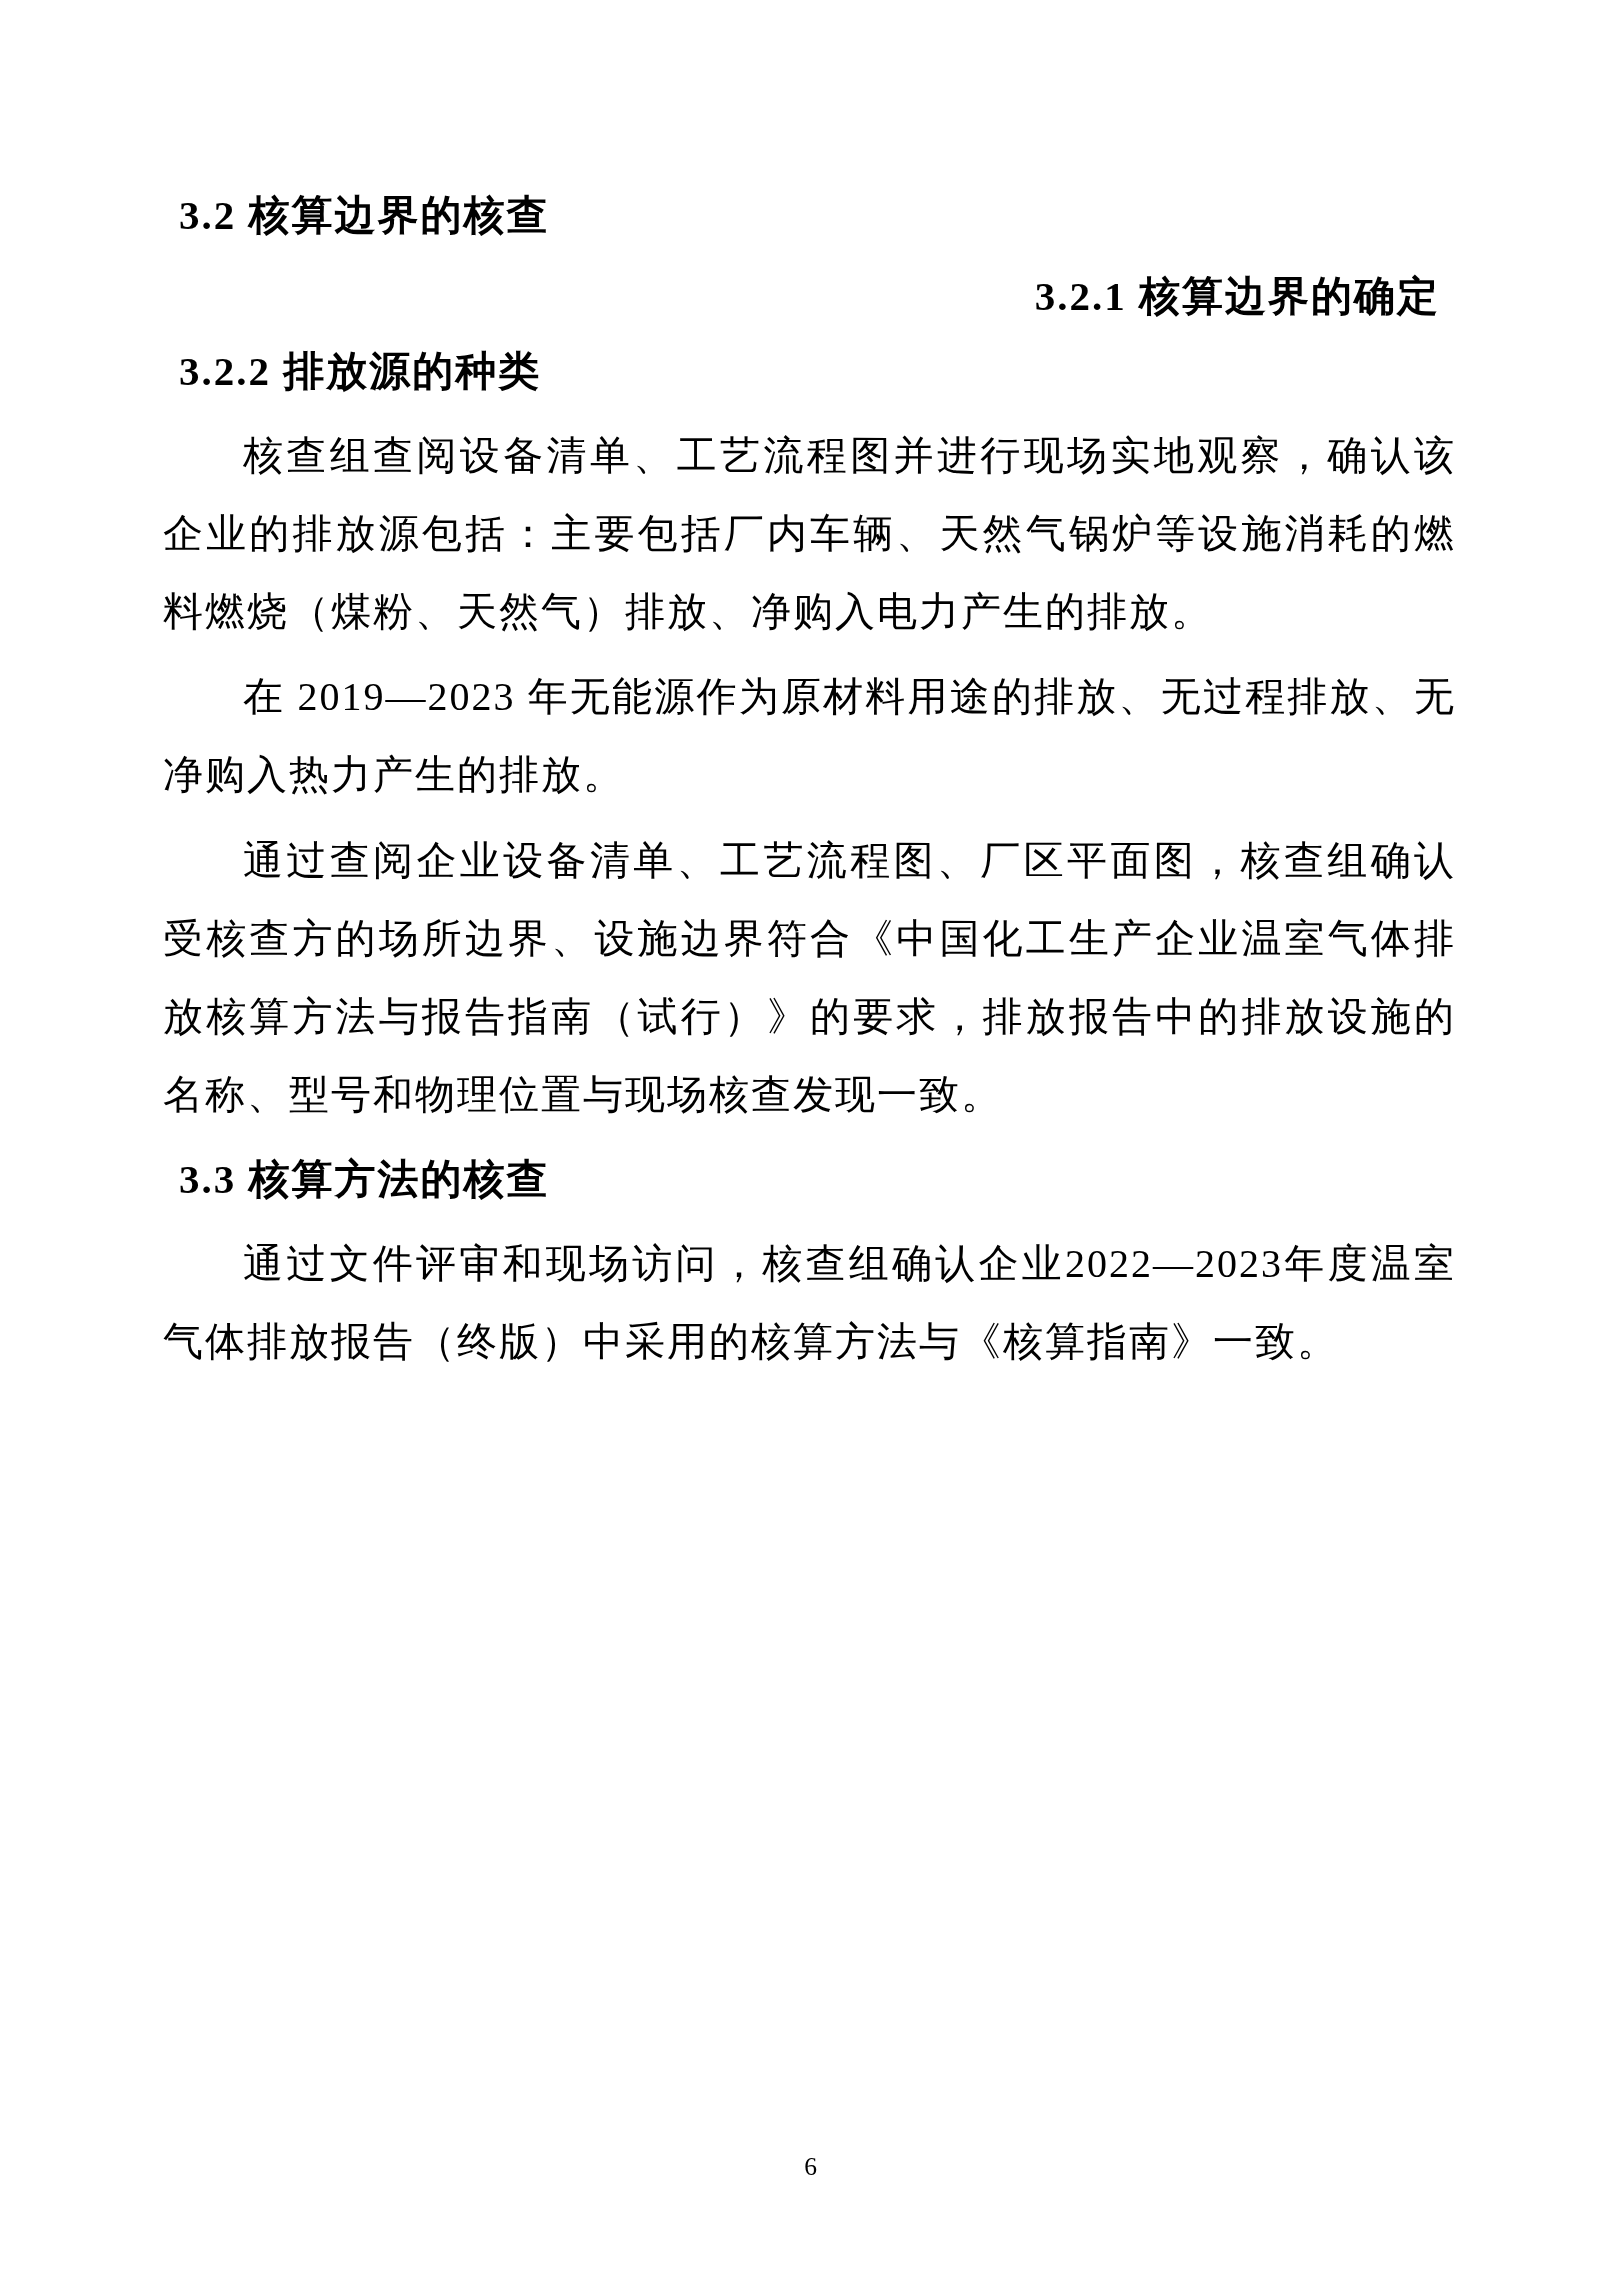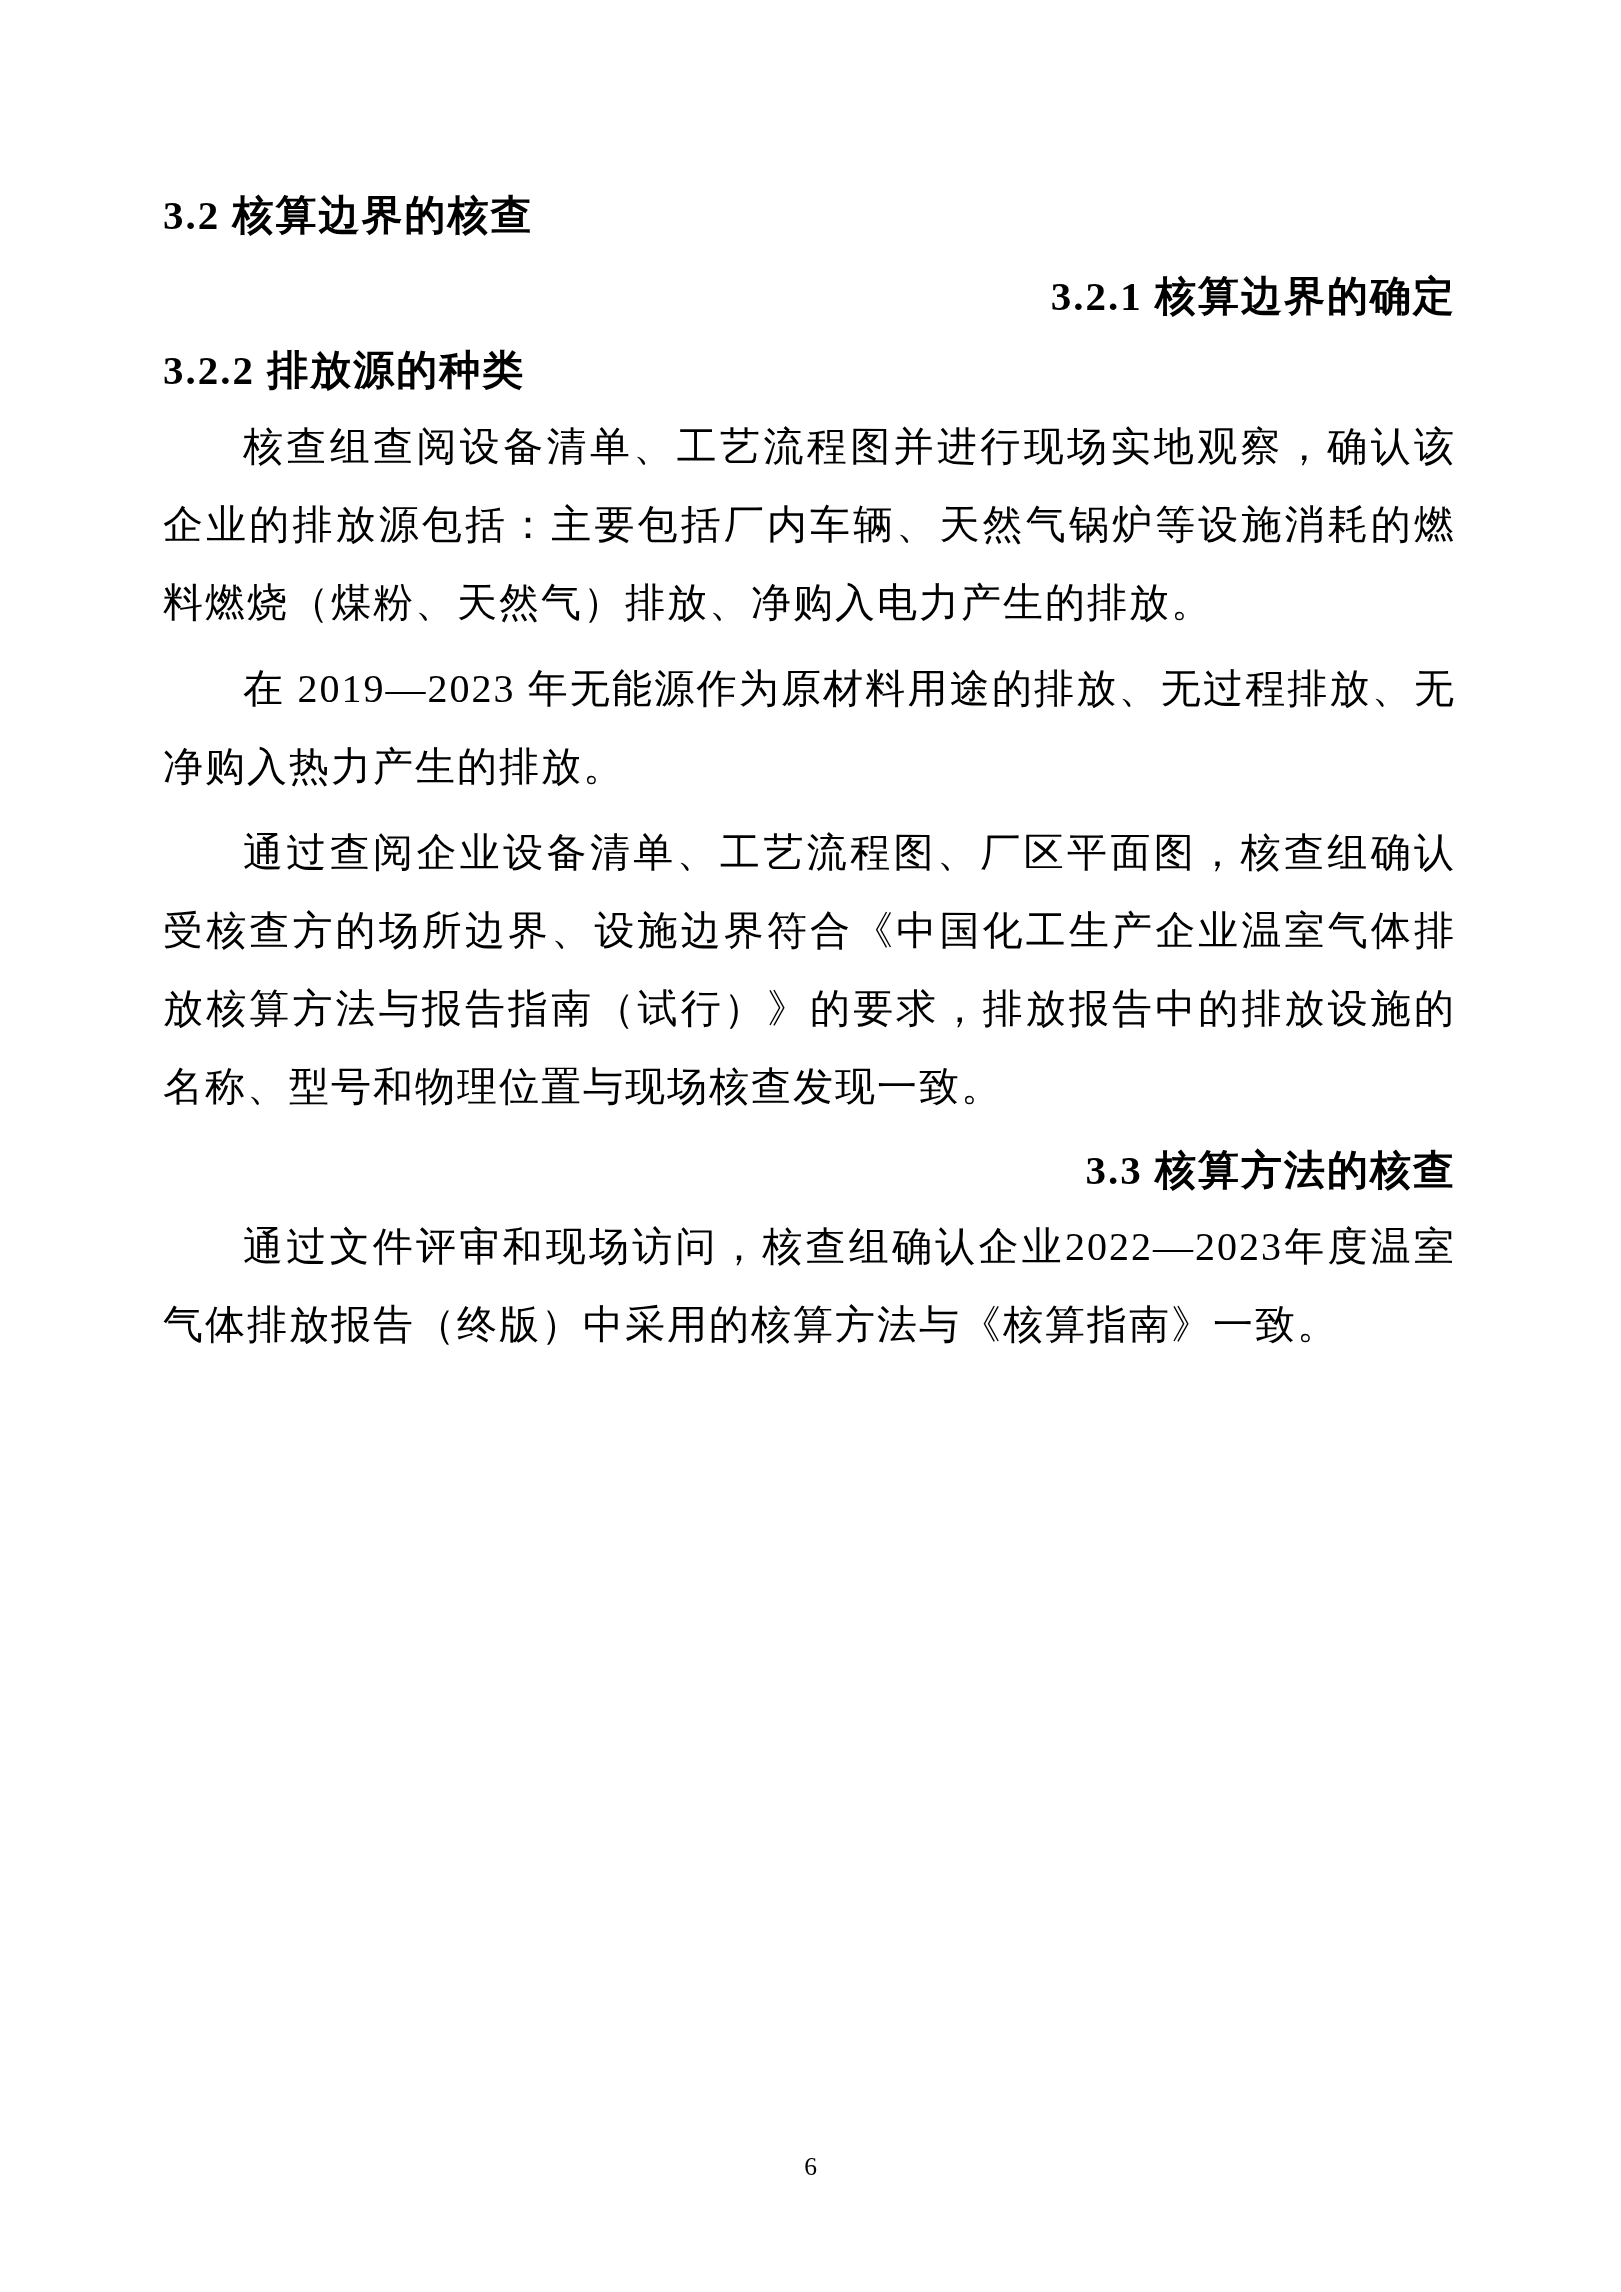--- a/index.html
+++ b/index.html
@@ -16,28 +16,28 @@
     box-sizing: border-box;
     padding: 186px 165px 0 163px;
     font-family: "Liberation Serif", "DejaVu Serif", serif;
     color: #000000;
     overflow: hidden;
   }
   .heading {
     font-size: 41px;
     font-weight: bold;
     line-height: 59px;
-    margin: 0;
+    margin: 16px;
     letter-spacing: 2px;
     white-space: nowrap;
   }
   .heading.h-32   { margin-top: 0; }
   .heading.h-321  { margin-top: 21.6px; text-align: right; }
   .heading.h-322  { margin-top: 15.7px; }
-  .heading.h-33   { margin-top: 15.7px; text-align: right; }
+  .heading.h-33   { margin-top: 15.7px; }
   .para {
     font-size: 40px;
     line-height: 78px;
     margin: 7.8px 0 0 0;
     text-indent: 2em;
     text-align: justify;
     text-justify: inter-ideograph;
     letter-spacing: 2px;
   }
   .para .lead {

